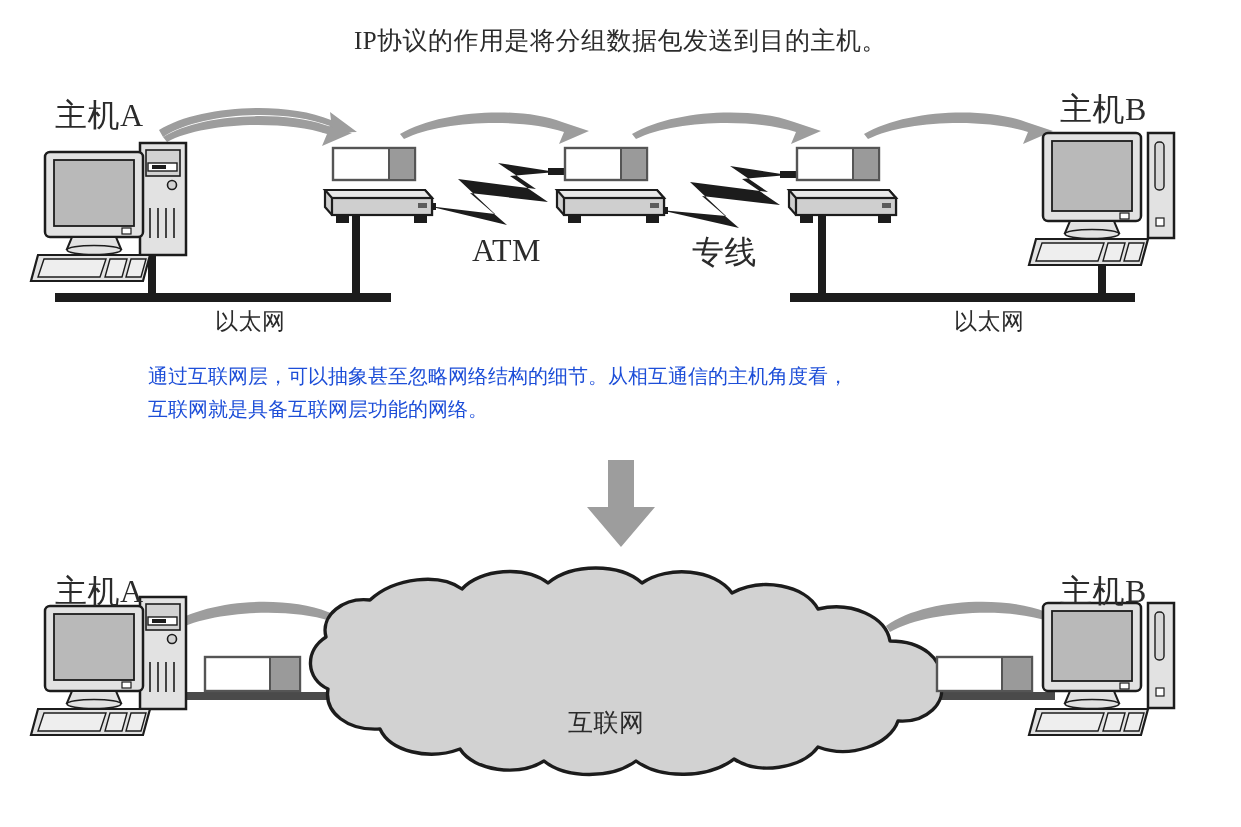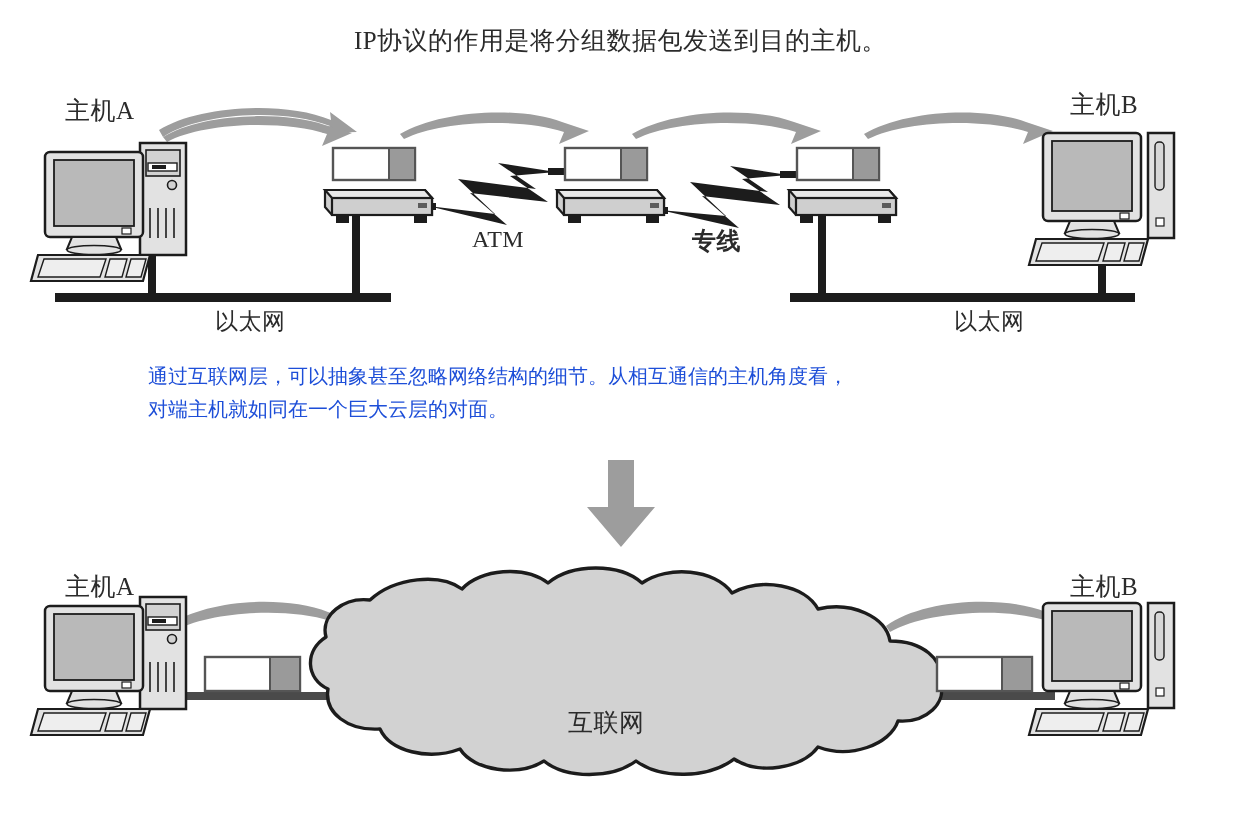--- a/index.html
+++ b/index.html
@@ -45,29 +45,29 @@
     position: absolute;
     left: 148px;
     top: 360px;
     width: 1010px;
     font-size: 20px;
     line-height: 33px;
     color: #1d4ed8;
   }
   .para div { white-space: pre; }
   .host-label {
-    font-size: 25px;
-    margin-left: 10px;
+    font-size: 32px;
   }
   .net-label {
     font-size: 23px;
     margin-left: 32px;
   }
   .link-label {
-    font-size: 24px;
+    font-size: 32px;
+    margin-top: 6px;
   }
   .cloud-label {
     font-size: 25px;
     margin-top: 48px;
   }
   svg { display: block; }
   .layer {
     position: absolute;
     left: 0; top: 0;
   }
@@ -204,27 +204,27 @@
     <g>
       <rect x="797" y="148" width="82" height="32" fill="#ffffff" stroke="#555555" stroke-width="2.4"></rect>
       <rect x="853" y="149" width="25" height="30" fill="#9a9a9a"></rect>
       <line x1="853" y1="149" x2="853" y2="179" stroke="#555555" stroke-width="2"></line>
     </g>
   </svg>
 
   <div class="txt host-label" style="left:55px; top:94px;">主机A</div>
   <div class="txt host-label" style="left:1060px; top:88px;">主机B</div>
   <div class="txt link-label" style="left:472px; top:226px;">ATM</div>
-  <div class="txt link-label" style="left:692px; top:225px;font-weight:bold;">专线</div>
+  <div class="txt link-label" style="left:692px; top:225px;">专线</div>
   <div class="txt net-label" style="left:183px; top:306px;">以太网</div>
   <div class="txt net-label" style="left:922px; top:306px;">以太网</div>
 
   <div class="para">
     <div>通过互联网层，可以抽象甚至忽略网络结构的细节。从相互通信的主机角度看，</div>
-    <div>对端主机就如同在一个巨大云层的对面。</div>
+    <div>互联网就是具备互联网层功能的网络。</div>
   </div>
 
   <svg class="layer" width="1241" height="100" viewBox="0 0 1241 100" style="top:455px;">
     <path d="M608,5 L634,5 L634,52 L655,52 L621,92 L587,52 L608,52 Z" fill="#9d9d9d"></path>
   </svg>
 
   <svg class="layer" width="1241" height="240" viewBox="0 0 1241 240" style="top:555px;">
 
     <g>
       <path d="M168,71 C205,44 285,40 328,57 L355,66 L325,79 L330,66 C288,52 209,56 172,77 Z" fill="#9d9d9d"></path>

